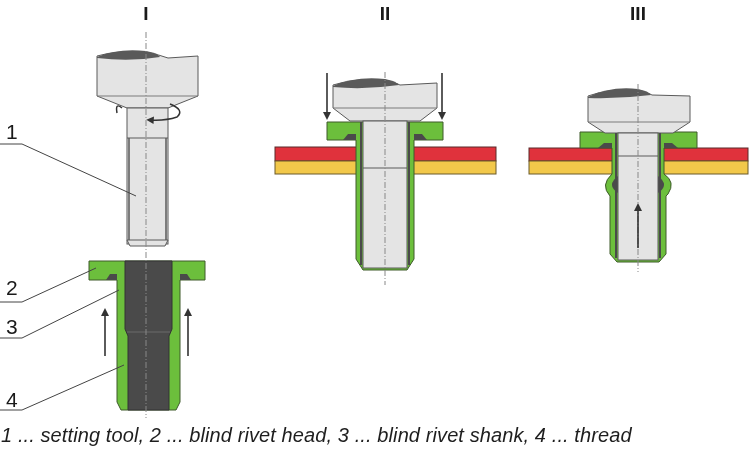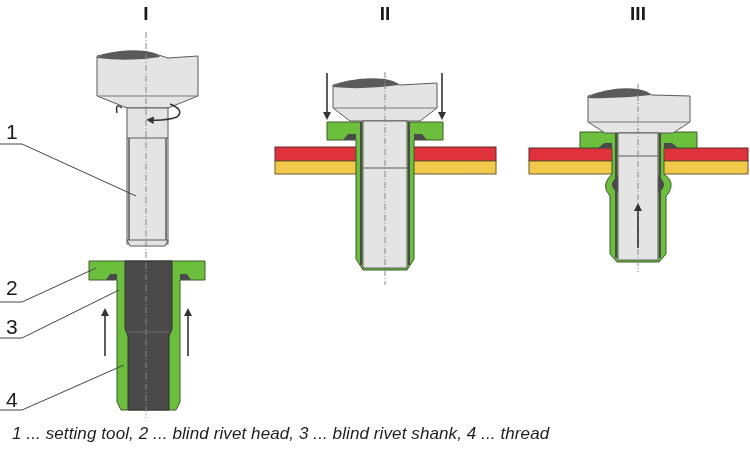--- a/index.html
+++ b/index.html
@@ -1,20 +1,20 @@
 <!DOCTYPE html>
 <html><head>
   <meta charset="utf-8">
   <style>
     html, body { margin: 0; padding: 0; background: #ffffff; }
     body { width: 750px; height: 450px; overflow: hidden; position: relative; font-family: "Liberation Sans", sans-serif; }
     #diagram { position: absolute; left: 0; top: 0; }
     .stage-label { font-family: "Liberation Sans", sans-serif; font-weight: bold; font-size: 19px; fill: #1a1a1a; }
     .callout-num { font-family: "Liberation Sans", sans-serif; font-size: 21px; fill: #1a1a1a; }
-    .caption { position: absolute; left: 12px; top: 424px; font-size: 17px; font-style: italic; color: #1e1e1e; white-space: nowrap; letter-spacing: 0.1px; }
+    .caption { position: absolute; left: 1px; top: 424px; font-size: 20px; font-style: italic; color: #1e1e1e; white-space: nowrap; letter-spacing: 0.1px; }
   </style>
 </head>
 <body>
 
 <svg id="diagram" width="750" height="450" viewBox="0 0 750 450" xmlns="http://www.w3.org/2000/svg">
   <defs>
     <marker id="arrowhead" viewBox="0 0 10 10" refX="5" refY="5" markerWidth="5" markerHeight="5" orient="auto-start-reverse">
       <path d="M0,0 L10,5 L0,10 z" fill="#333"></path>
     </marker>
   </defs>

